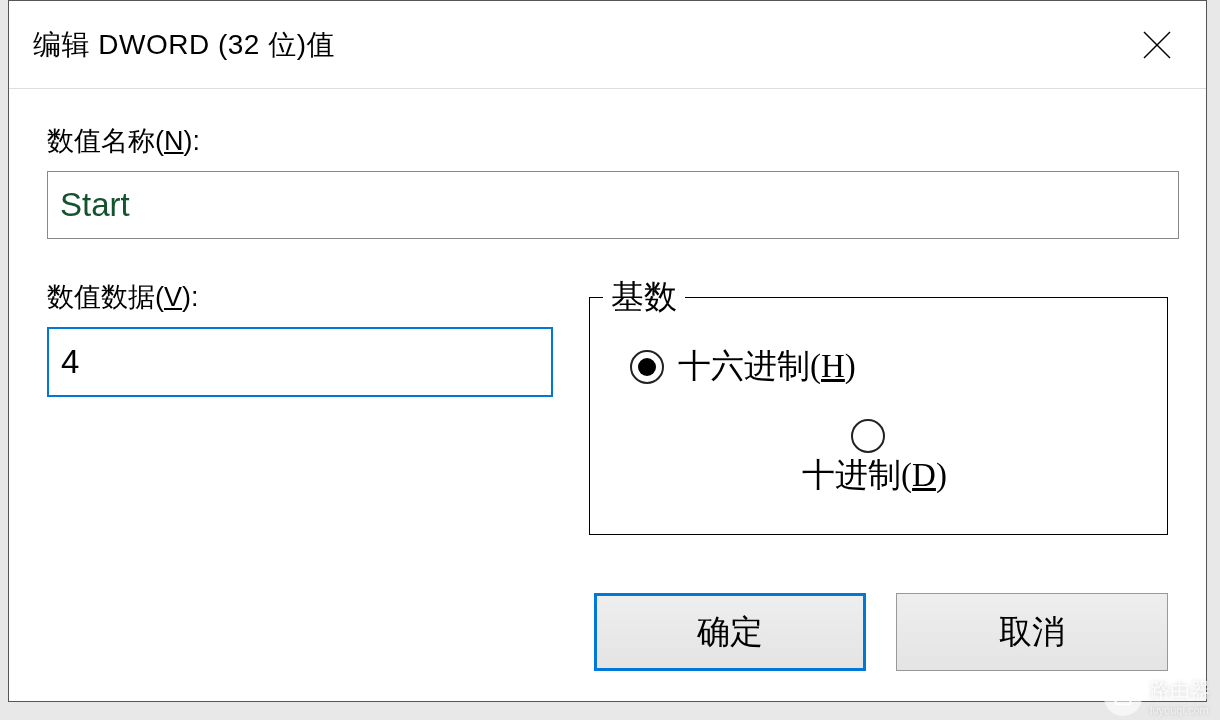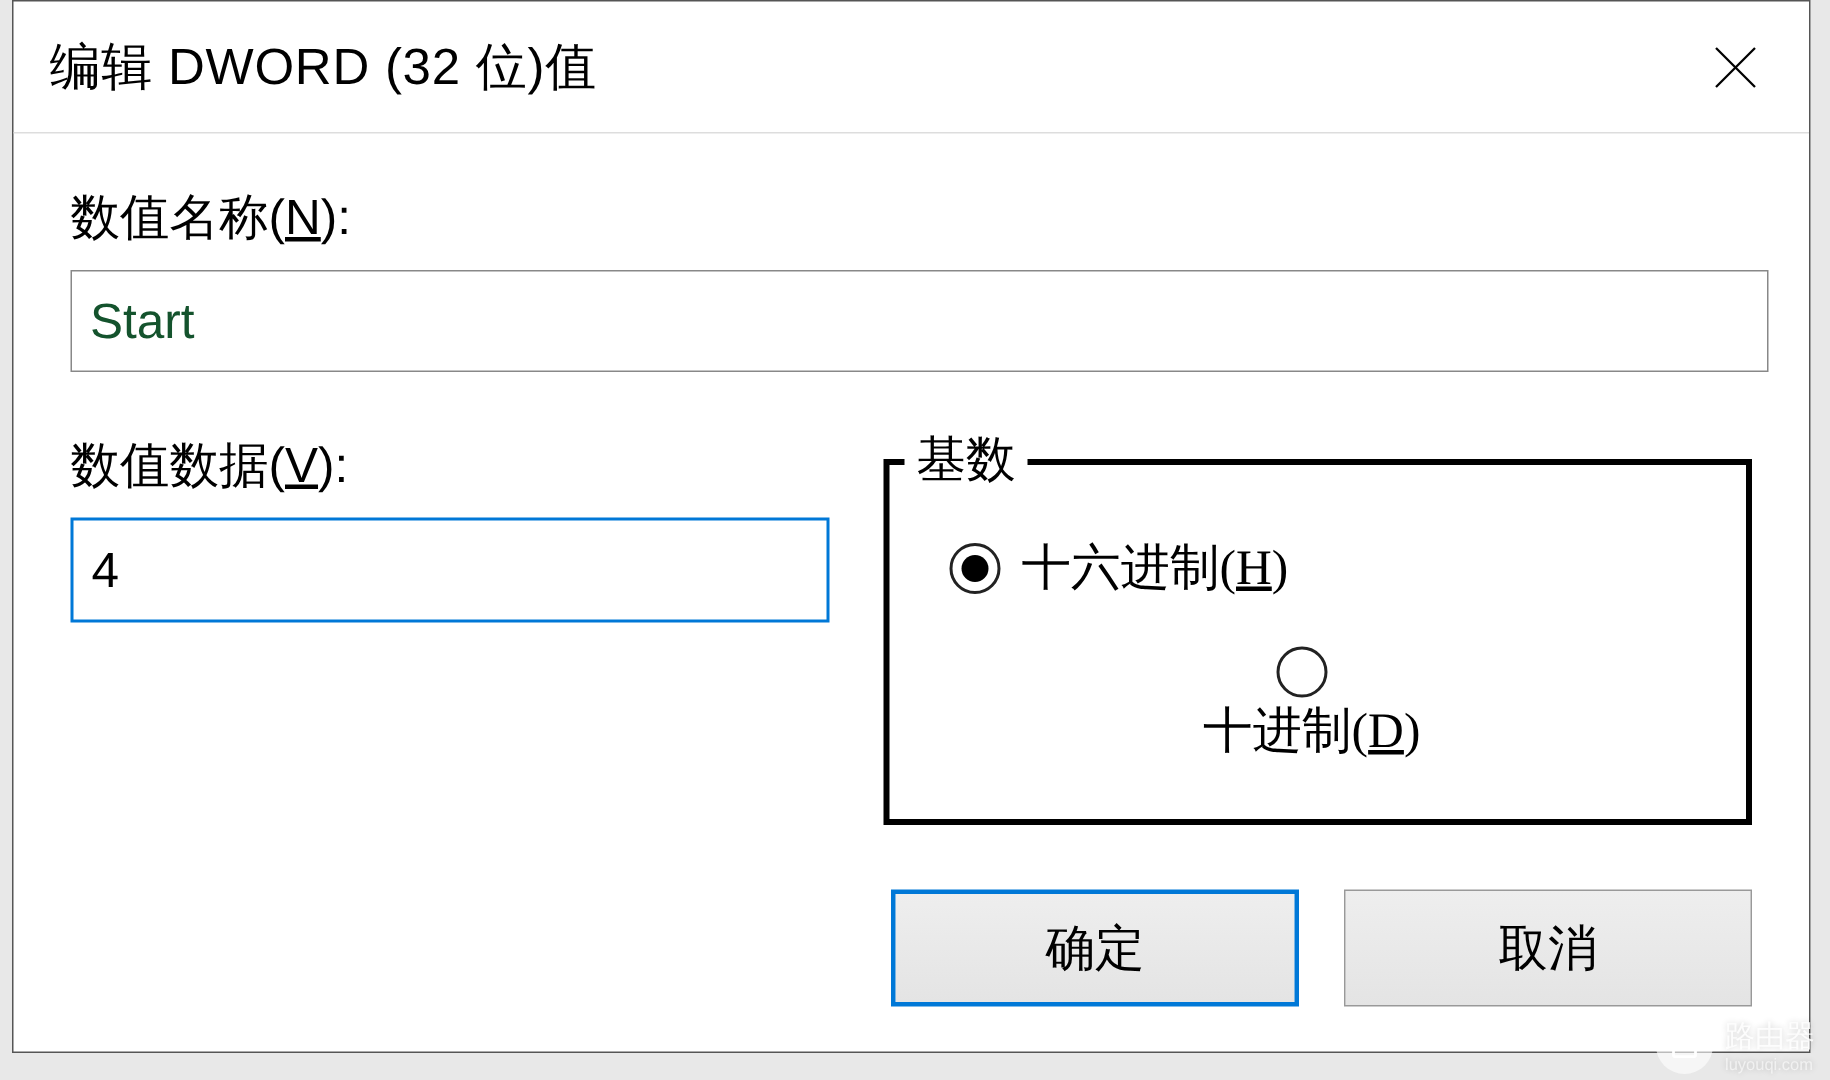--- a/index.html
+++ b/index.html
@@ -20,39 +20,39 @@
   }
   .titlebar {
     height: 88px;
     display: flex;
     align-items: center;
     justify-content: space-between;
     padding: 0 24px 0 24px;
     border-bottom: 1px solid #ddd;
   }
   .titlebar-title {
-    font-size: 34px;
+    font-size: 28px;
     color: #000;
     letter-spacing: 0.5px;
   }
   .close-btn {
     width: 50px; height: 50px;
     display: flex;
     align-items: center;
     justify-content: center;
     cursor: pointer;
   }
   .close-btn svg { stroke: #000; stroke-width: 1.5; }
   .content {
     padding: 34px 38px 0 38px;
     position: relative;
     height: calc(100% - 88px);
   }
   .field-label {
-    font-size: 33px;
+    font-size: 27px;
     color: #000;
     margin-bottom: 12px;
   }
   .underline { text-decoration: underline; }
   .name-input {
     width: 1132px;
     height: 68px;
     border: 1px solid #888;
     font-size: 33px;
     padding: 0 12px;
@@ -77,21 +77,21 @@
     color: #000;
     font-family: inherit;
     outline: none;
   }
   .fieldset-wrap {
     position: relative;
     flex: 1;
     font-family: Liberation Serif, serif;
   }
   .fieldset {
-    border: 4px solid #000000;
+    border: 1px solid #000000;
     padding: 36px 48px 30px 40px;
     margin-top: 18px;
   }
   .legend {
     position: absolute;
     top: -4px;
     left: 14px;
     background: #fff;
     padding: 0 8px;
     font-size: 33px;

